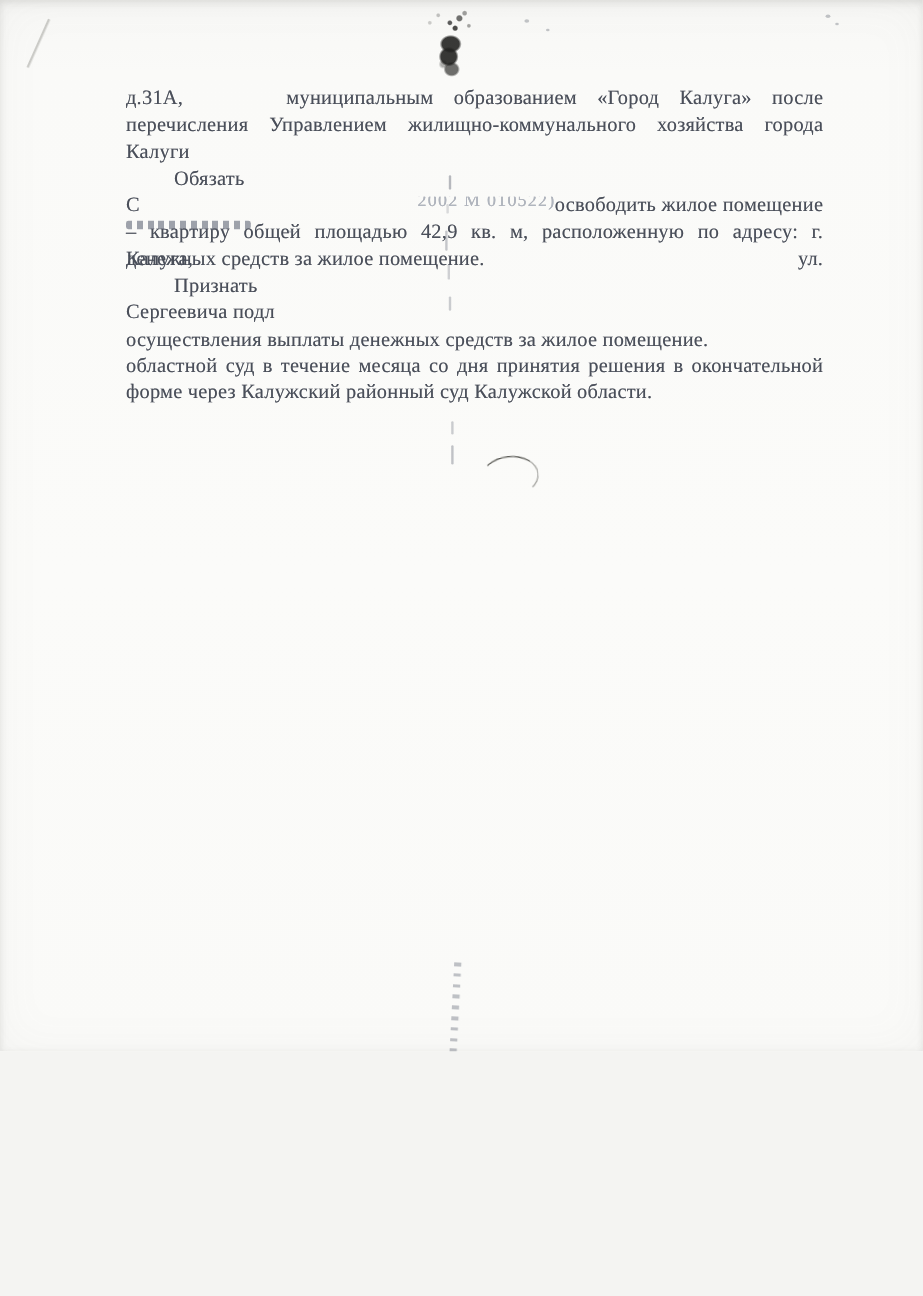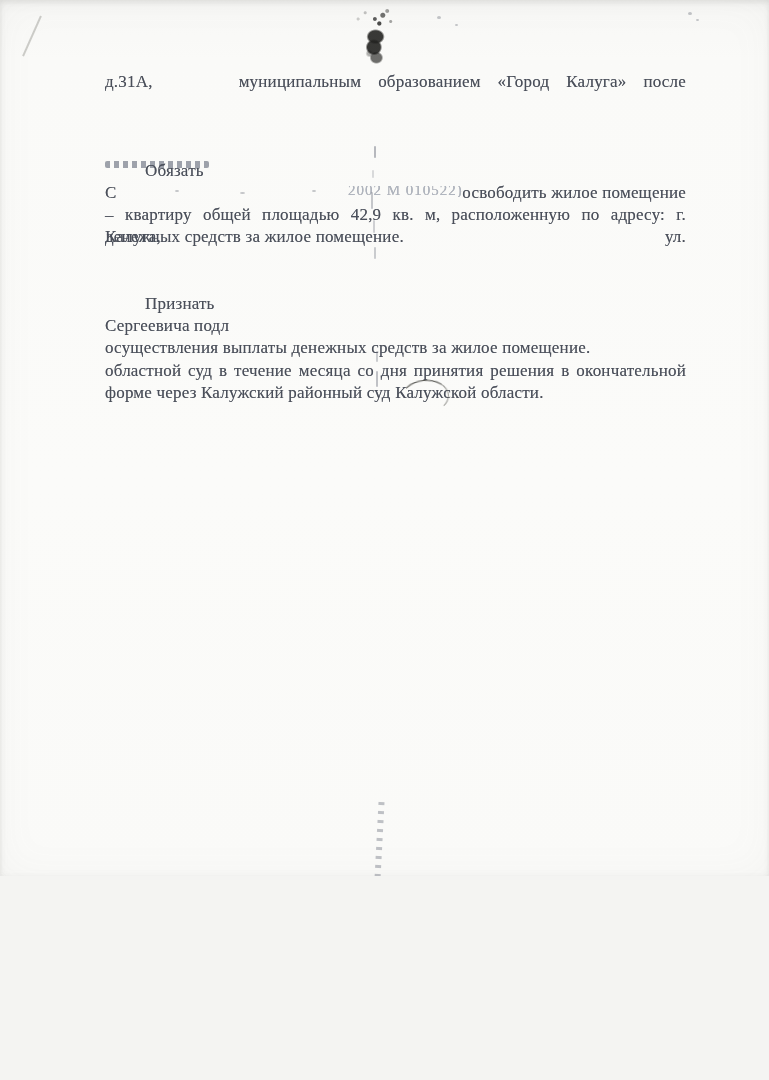--- a/index.html
+++ b/index.html
@@ -19,21 +19,21 @@
   }
   
   .textblock{
     position:absolute;left:105px;top:71px;width:581px;
     font-size:17px;line-height:22.3px;color:#4a4f5a;
     letter-spacing:.2px;
     text-shadow:0 0 .5px rgba(74,79,90,.55);
   }
   .line{position:relative;height:22.3px;white-space:nowrap;}
   .just{white-space:normal;text-align:justify;text-align-last:justify;}
-  .ind{padding-left:40px;margin-top:44px;}
+  .ind{padding-left:40px;}
   .sp{display:inline-block;height:1px;}
   .ws2{word-spacing:2px;} .ws5{word-spacing:5px;}
   .gap12{display:inline-block;width:13px;}
   
   .red-underline{
     position:absolute;left:215px;top:61px;width:204px;height:3.6px;
     background:#b2423c;border-radius:2px;
     transform:rotate(-.5deg);
     box-shadow:0 0 1.2px rgba(178,66,60,.8), 0 1px 0 rgba(178,66,60,.25);
   }
@@ -107,20 +107,23 @@
   <div class="artifact speck" style="left:455px;top:24px;width:3px;height:2px;"></div>
   <div class="artifact speck" style="left:688px;top:12px;width:4px;height:3px;"></div>
   <div class="artifact speck" style="left:696px;top:19px;width:3px;height:2px;"></div>
 
   <div class="textblock">
 
     <div class="line just">
       <span>д.31А,</span><span class="sp" style="width:86px"></span><span>муниципальным образованием «Город Калуга» после</span>
     </div>
 
+    <div class="line just ws2">
+      <span>перечисления Управлением жилищно-коммунального хозяйства города Калуги</span>
+    </div>
 
 
     <div class="line">
       <div class="redact-trace"></div>
     </div>
 
     <div class="line ind">
       <span>Обязать</span>
     </div>
 

